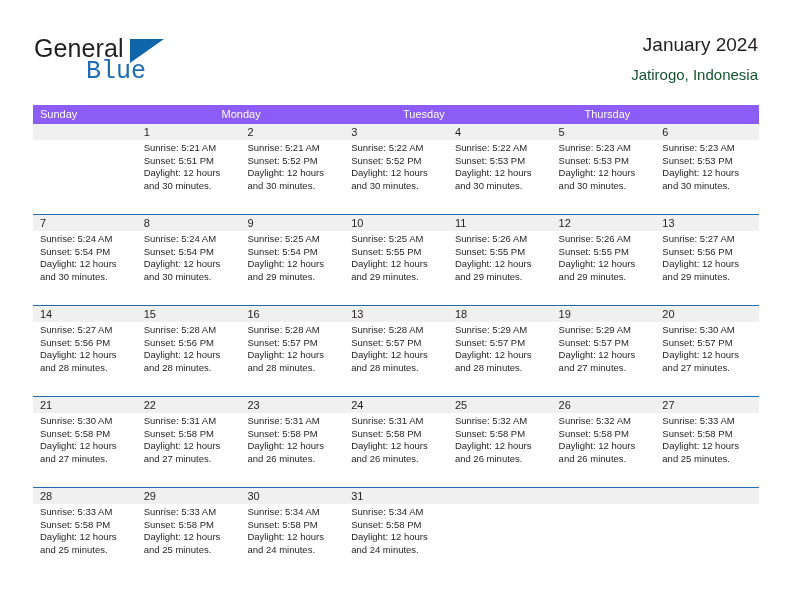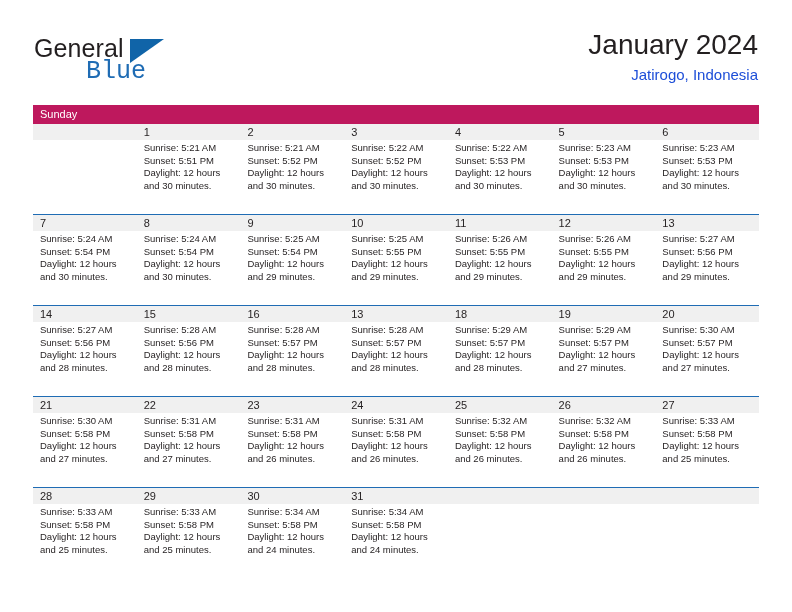--- a/index.html
+++ b/index.html
@@ -64,47 +64,46 @@
     border-bottom: 24px solid transparent;
   }
 
   .title-block {
     position: absolute;
     right: 0;
     top: 0;
     text-align: right;
   }
   .cal-title {
-    font-size: 28px;
+    font-size: 19px;
     font-weight: normal;
     color: #231f20;
     line-height: 34px;
     white-space: nowrap;
   }
   .cal-subtitle {
     font-size: 15px;
     font-weight: normal;
-    color: #1d4ed8;
+    color: #14532d;
     line-height: 22px;
     margin-top: 2px;
     white-space: nowrap;
   }
 
   
   .calendar {
     position: absolute;
     left: 33px;
     top: 105px;
     width: 726px;
   }
   .weekday-row {
     display: flex;
-    background: #be185d;
+    background: #8b5cf6;
     height: 19px;
-    flex-direction: column;
   }
   .weekday {
     flex: 1 1 0;
     color: #ffffff;
     font-size: 11px;
     line-height: 19px;
     padding-left: 7px;
     box-sizing: border-box;
     white-space: nowrap;
   }

